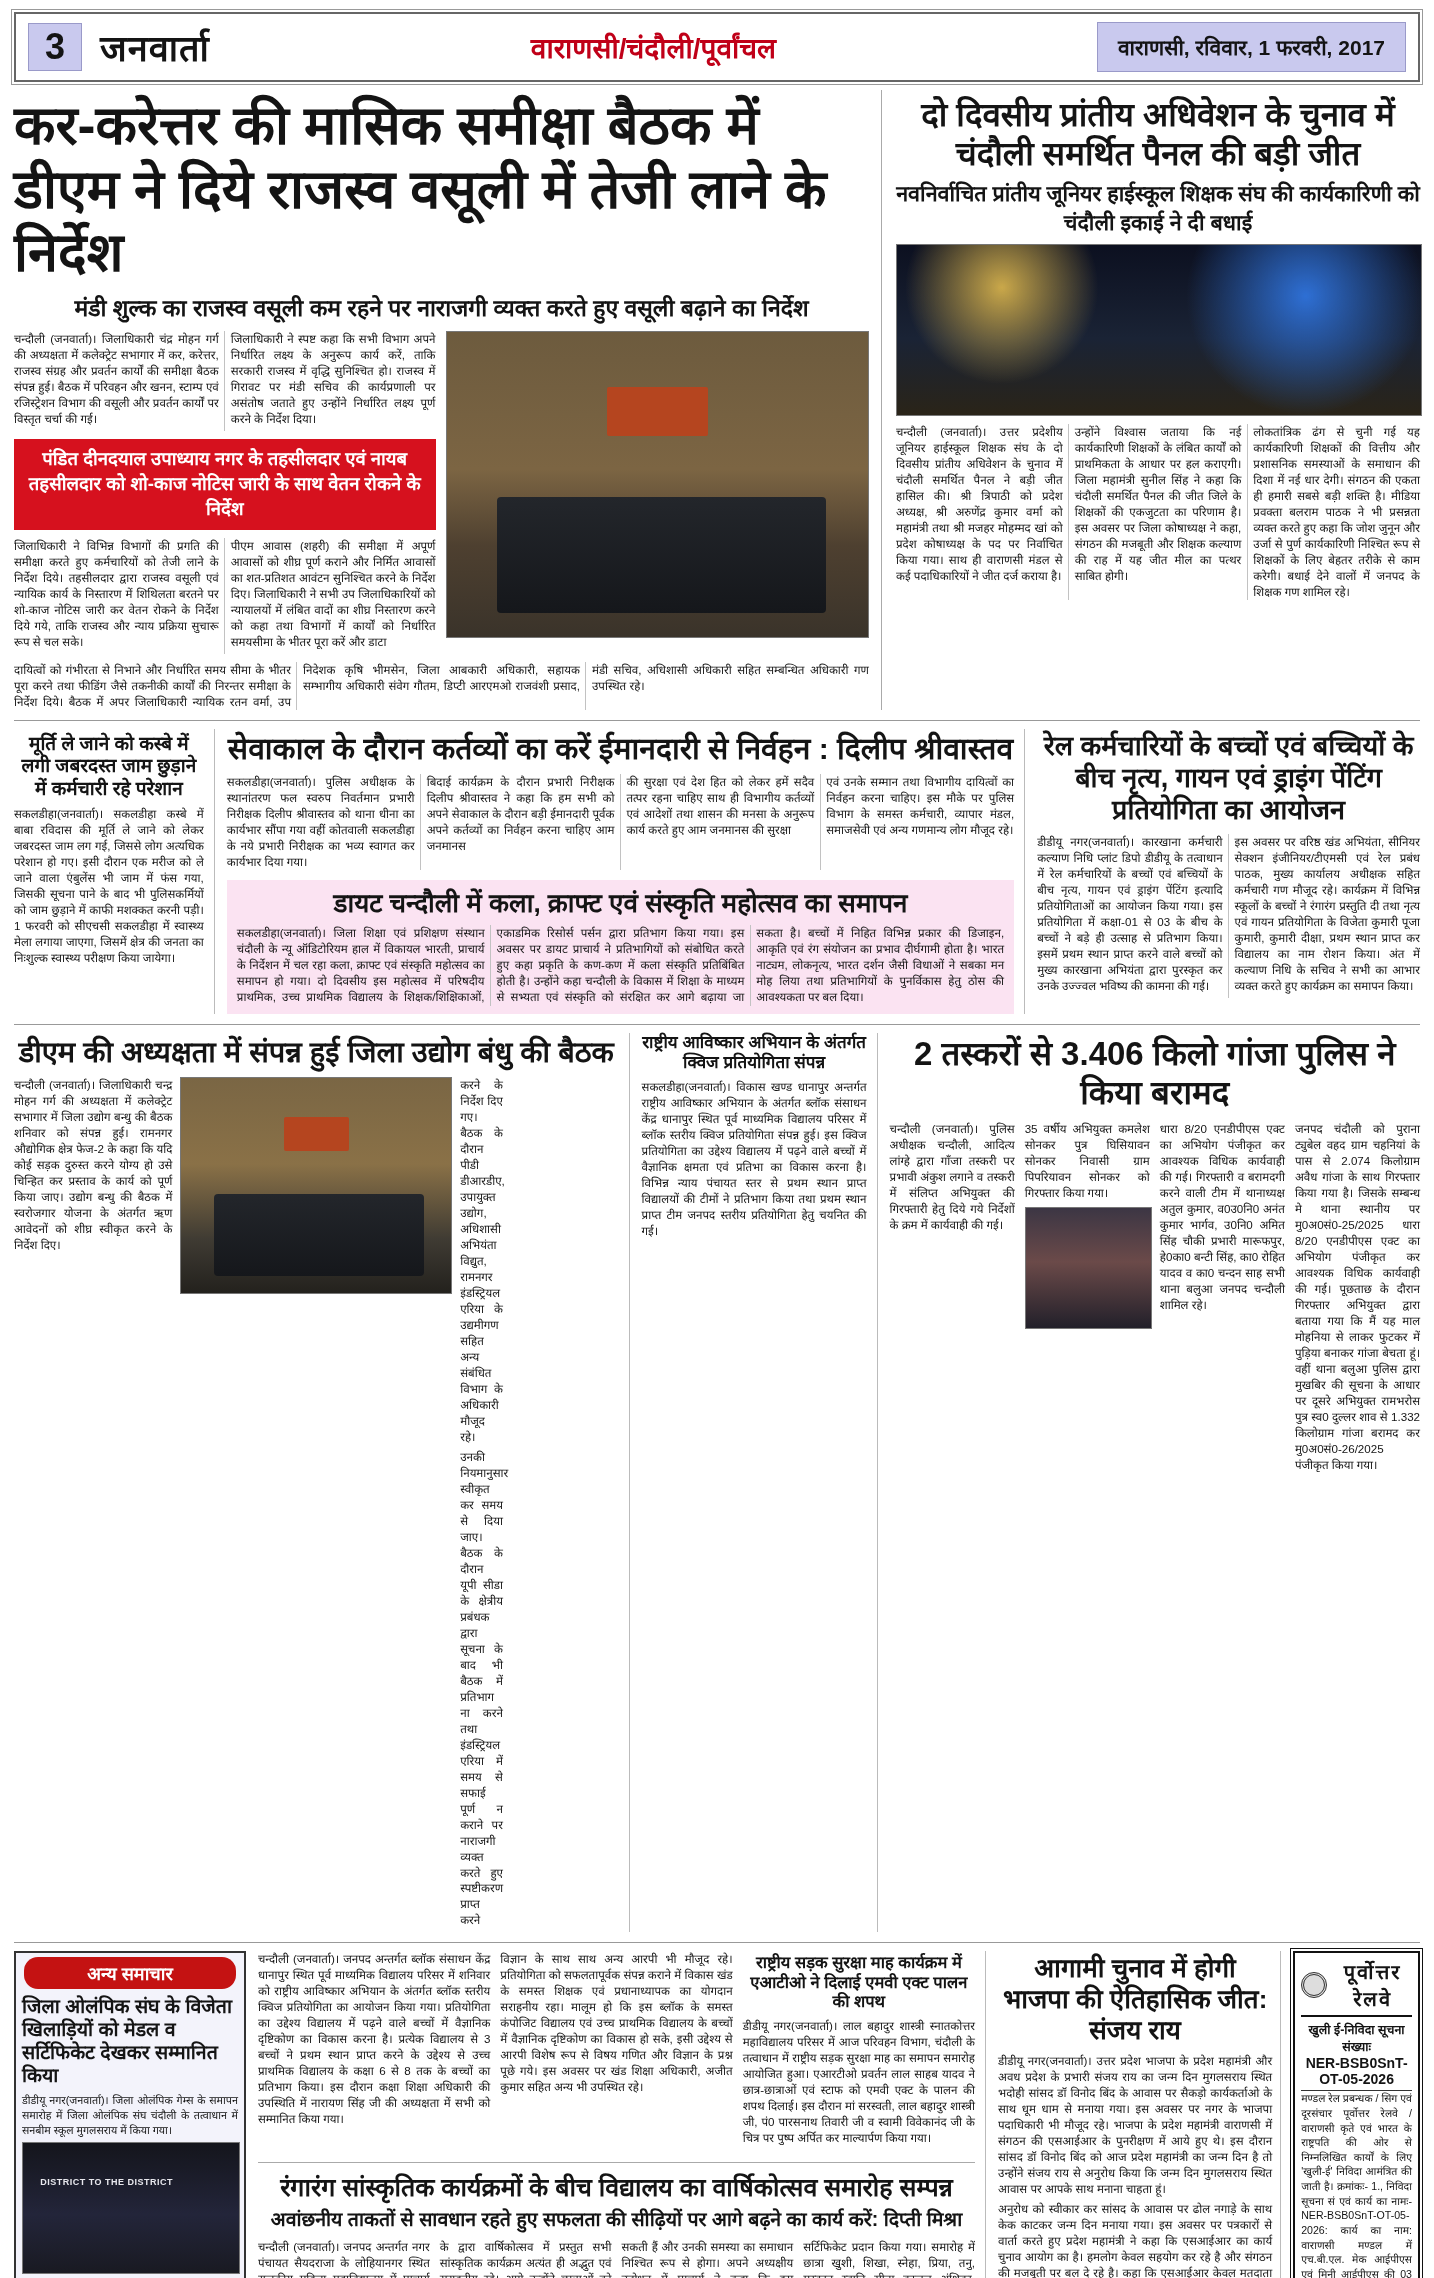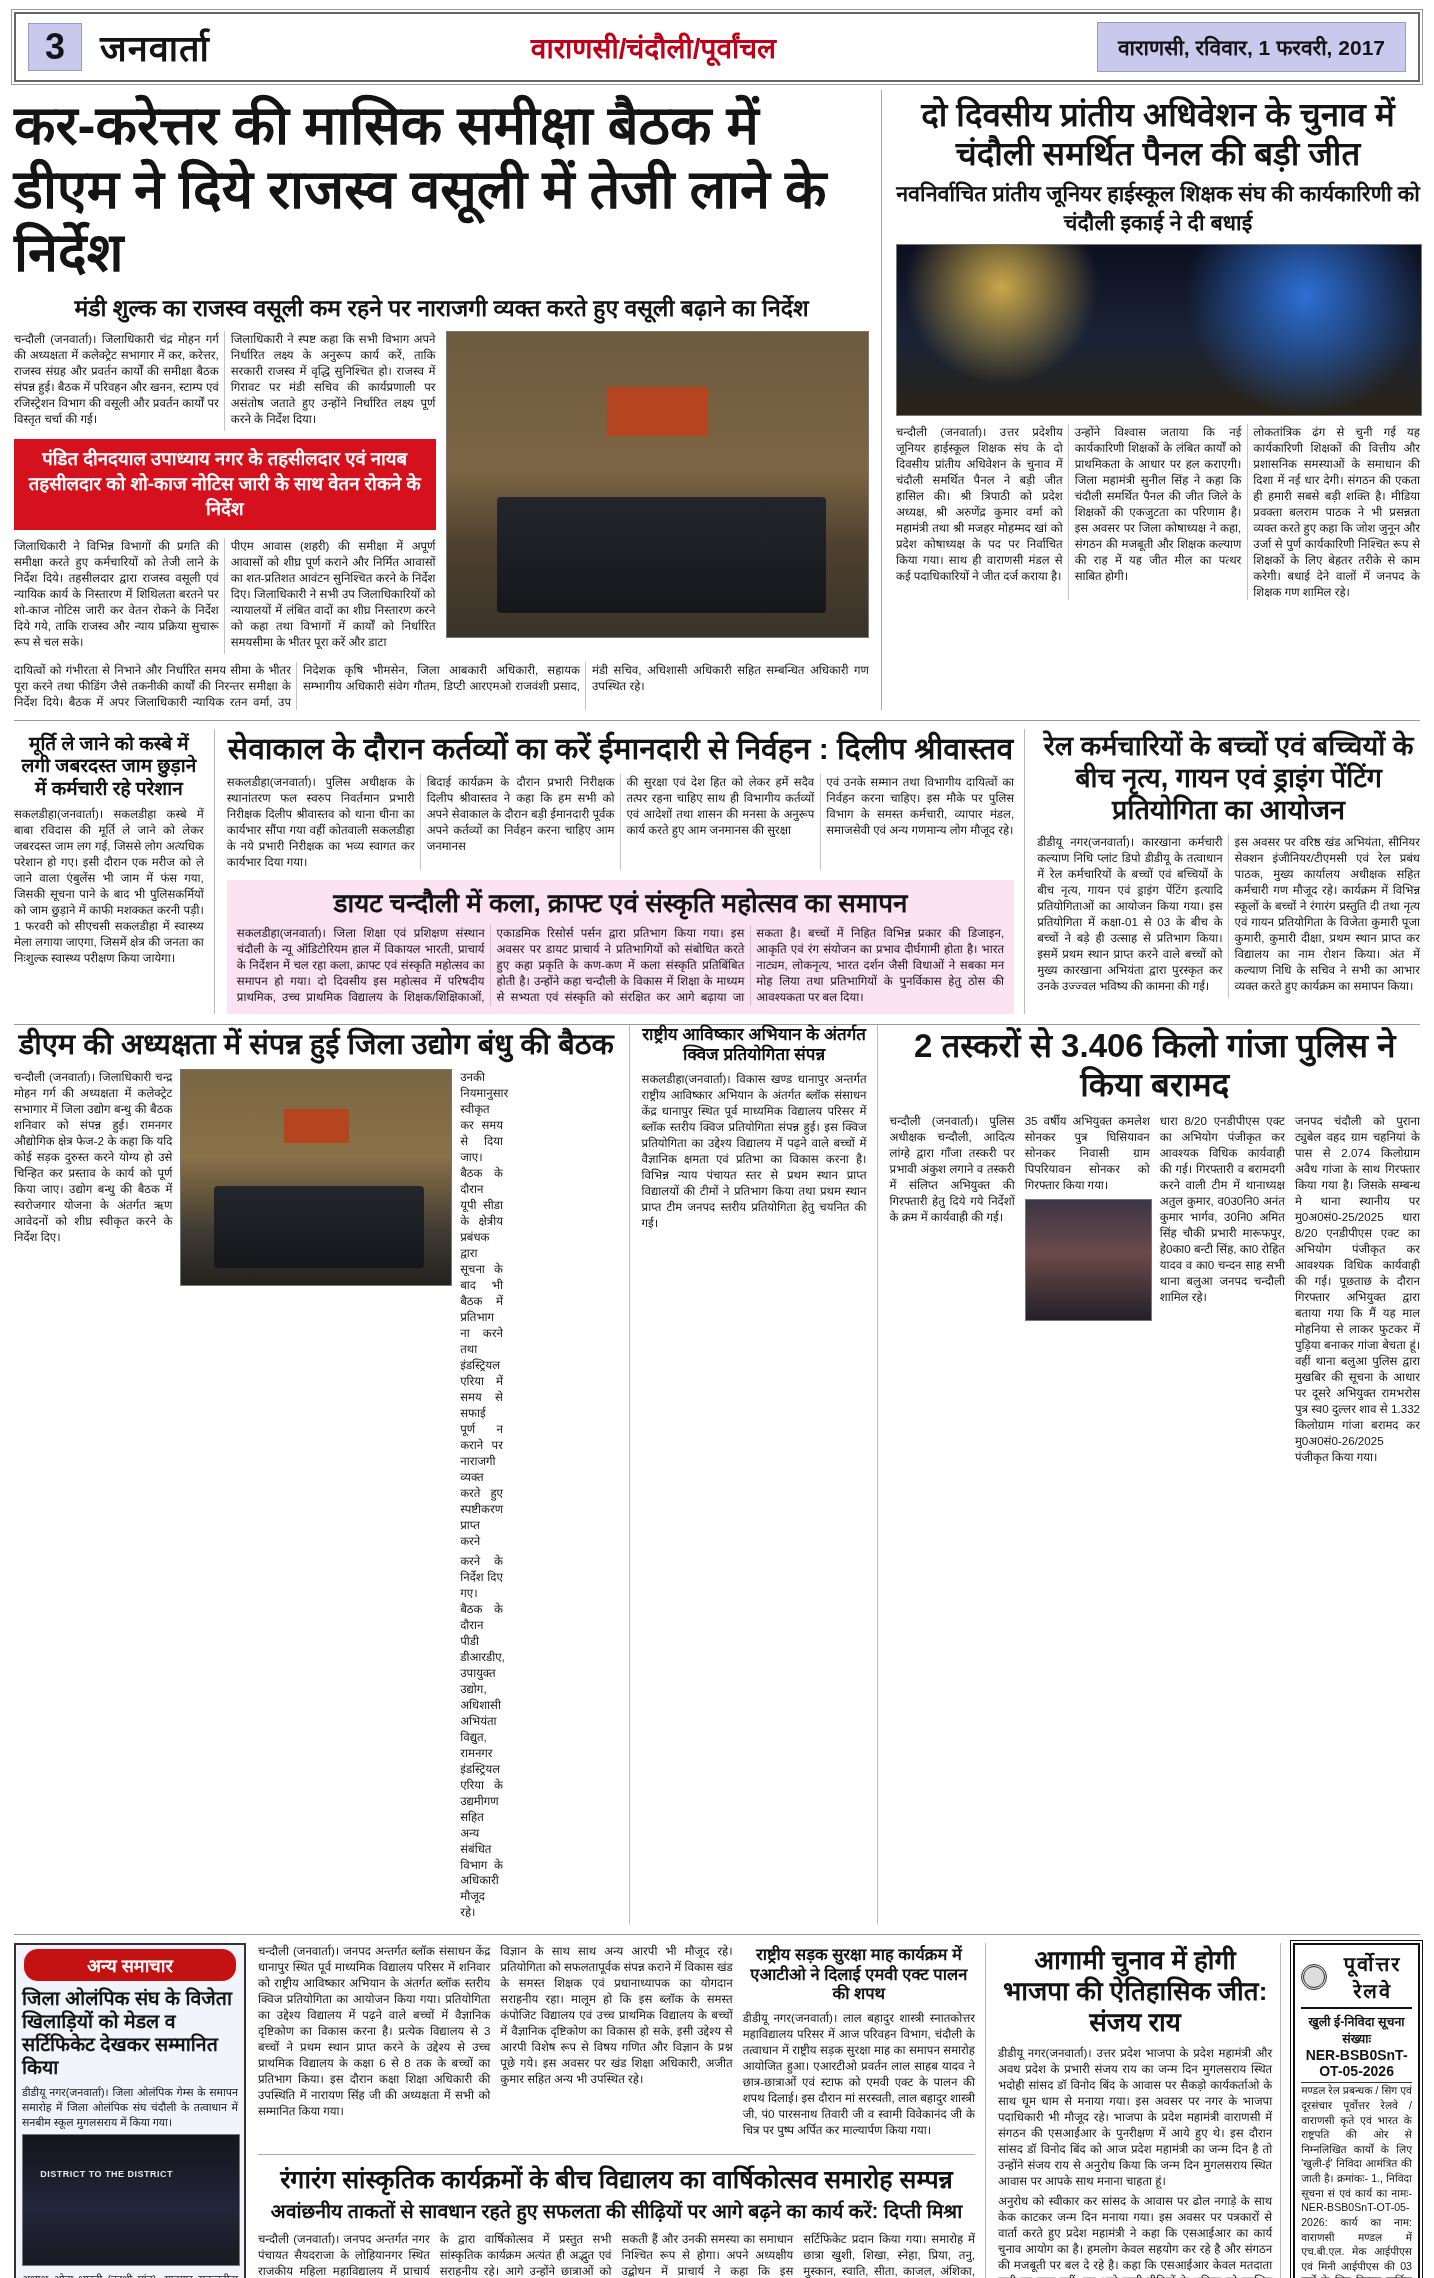--- a/index.html
+++ b/index.html
@@ -49,21 +49,21 @@
   .murti{width:13.5%;border-right:1px solid #bbb;padding-right:10px;}
   .murti h3{font-size:19px;text-align:center;margin:4px 0 6px;}
   .mid2{width:56%;border-right:1px solid #bbb;padding-right:10px;}
   .sevakal-h{font-size:30px;text-align:center;margin:2px 0 8px;}
   .pinkbox{background:#fbe3f2;padding:8px 10px;margin-top:10px;}
   .pinkbox h3{font-size:26px;text-align:center;margin:0 0 6px;}
   .railkids{flex:1;}
   .railkids h3{font-size:27px;text-align:center;margin:2px 0 8px;}
 
   
-  .row3{display:flex;gap:12px;margin-top:10px;border-top:1px solid #999;padding-top:0;}
+  .row3{display:flex;gap:12px;margin-top:10px;border-top:1px solid #999;padding-top:8px;}
   .udyog{width:43%;border-right:1px solid #bbb;padding-right:10px;}
   .udyog h3{font-size:29px;text-align:center;margin:2px 0 8px;}
   .udyog-body{display:flex;gap:8px;}
   .udyog-body p{width:27%;}
   .ph-udyog{width:46%;height:215px;background:linear-gradient(180deg,#7a6644 0%,#8a7147 40%,#3f3b33 75%,#23211d 100%);}
   .quizcol{width:16%;border-right:1px solid #bbb;padding-right:10px;}
   .quizcol h4{font-size:17px;text-align:center;margin:0 0 6px;}
   .ganja{flex:1;}
   .ganja h3{font-size:33px;text-align:center;margin:2px 0 8px;}
   .ganja-body{display:flex;gap:10px;}
@@ -189,22 +189,22 @@
   <section class="row3">
     <article class="udyog">
       <h3>डीएम की अध्यक्षता में संपन्न हुई जिला उद्योग बंधु की बैठक</h3>
       <div class="udyog-body">
         <p class="b">चन्दौली (जनवार्ता)। जिलाधिकारी चन्द्र मोहन गर्ग की अध्यक्षता में कलेक्ट्रेट सभागार में जिला उद्योग बन्धु की बैठक शनिवार को संपन्न हुई। रामनगर औद्योगिक क्षेत्र फेज-2 के कहा कि यदि कोई सड़क दुरुस्त करने योग्य हो उसे चिन्हित कर प्रस्ताव के कार्य को पूर्ण किया जाए। उद्योग बन्धु की बैठक में स्वरोजगार योजना के अंतर्गत ऋण आवेदनों को शीघ्र स्वीकृत करने के निर्देश दिए।</p>
         <div class="photo ph-udyog">
           <div class="ph-banner"></div>
           <div class="ph-table"></div>
         </div>
         <div style="width:27%;">
+          <p class="b">करने के निर्देश दिए गए। बैठक के दौरान पीडी डीआरडीए, उपायुक्त उद्योग, अधिशासी अभियंता विद्युत, रामनगर इंडस्ट्रियल एरिया के उद्यमीगण सहित अन्य संबंधित विभाग के अधिकारी मौजूद रहे।</p>
           <p class="b">उनकी नियमानुसार स्वीकृत कर समय से दिया जाए। बैठक के दौरान यूपी सीडा के क्षेत्रीय प्रबंधक द्वारा सूचना के बाद भी बैठक में प्रतिभाग ना करने तथा इंडस्ट्रियल एरिया में समय से सफाई पूर्ण न कराने पर नाराजगी व्यक्त करते हुए स्पष्टीकरण प्राप्त करने</p>
-          <p class="b">करने के निर्देश दिए गए। बैठक के दौरान पीडी डीआरडीए, उपायुक्त उद्योग, अधिशासी अभियंता विद्युत, रामनगर इंडस्ट्रियल एरिया के उद्यमीगण सहित अन्य संबंधित विभाग के अधिकारी मौजूद रहे।</p>
         </div>
       </div>
     </article>
 
     <aside class="quizcol">
       <h4>राष्ट्रीय आविष्कार अभियान के अंतर्गत क्विज प्रतियोगिता संपन्न</h4>
       <p class="b">सकलडीहा(जनवार्ता)। विकास खण्ड धानापुर अन्तर्गत राष्ट्रीय आविष्कार अभियान के अंतर्गत ब्लॉक संसाधन केंद्र धानापुर स्थित पूर्व माध्यमिक विद्यालय परिसर में ब्लॉक स्तरीय क्विज प्रतियोगिता संपन्न हुई। इस क्विज प्रतियोगिता का उद्देश्य विद्यालय में पढ़ने वाले बच्चों में वैज्ञानिक क्षमता एवं प्रतिभा का विकास करना है। विभिन्न न्याय पंचायत स्तर से प्रथम स्थान प्राप्त विद्यालयों की टीमों ने प्रतिभाग किया तथा प्रथम स्थान प्राप्त टीम जनपद स्तरीय प्रतियोगिता हेतु चयनित की गई।</p>
     </aside>
 
     <article class="ganja">

